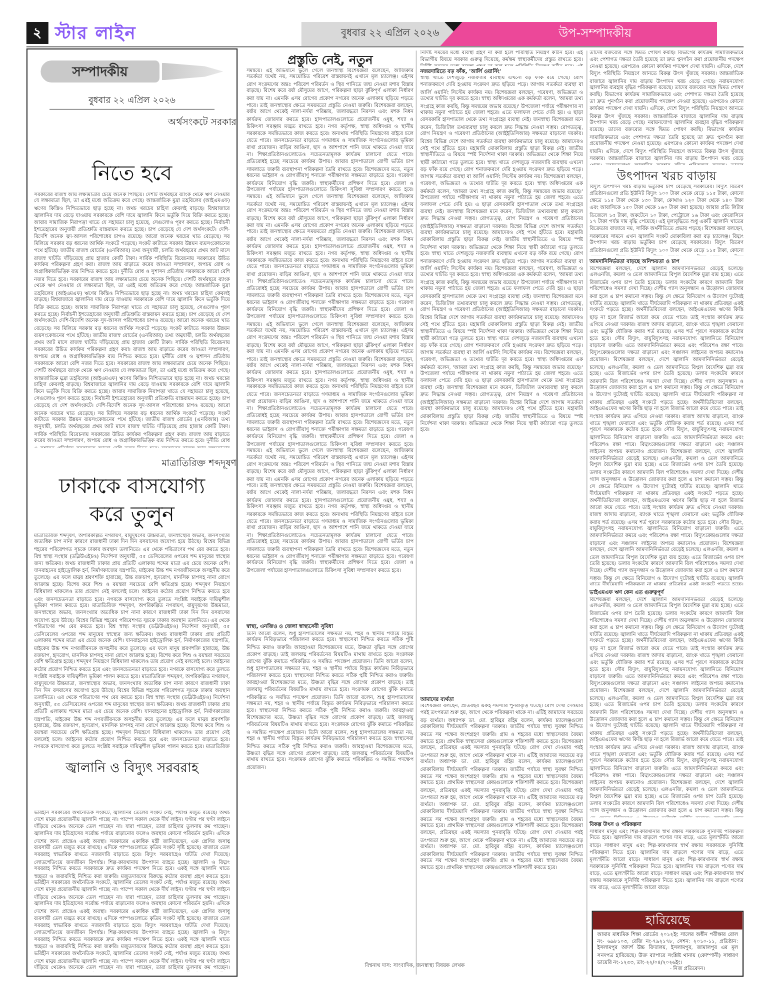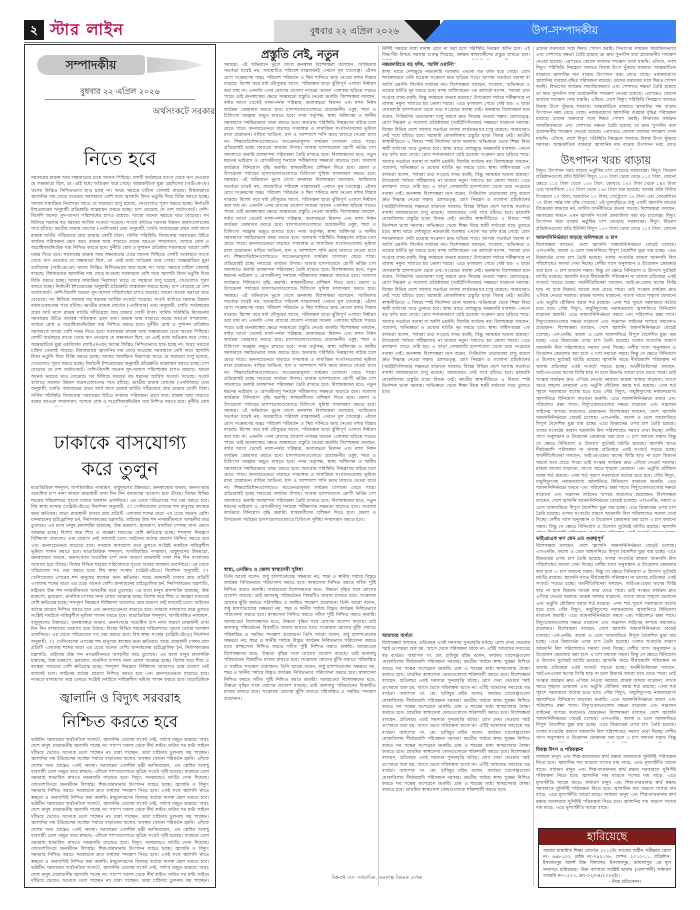--- a/index.html
+++ b/index.html
@@ -1,23 +1,23 @@
 <!DOCTYPE html>
 <html><head>
 <meta charset="utf-8">
 <style>
   * { box-sizing: border-box; margin: 0; padding: 0; }
   html, body { width: 700px; height: 910px; background: #ffffff; overflow: hidden; }
   body { font-family: "DejaVu Sans", sans-serif; color: #222; position: relative; }
 
   .masthead { position: absolute; left: 24px; top: 20px; width: 652px; height: 22px; }
   .page-no { position: absolute; left: 0; top: 0; width: 20px; height: 20px; background: #1a1a1a; color: #fff; font-size: 12px; font-weight: bold; text-align: center; line-height: 20px; }
-  .logo { position: absolute; left: 26px; top: 0; font-family: "DejaVu Serif", serif; font-size: 16px; font-weight: bold; color: #be185d; letter-spacing: 1px; line-height: 20px; }
+  .logo { position: absolute; left: 26px; top: 0; font-family: "DejaVu Serif", serif; font-size: 16px; font-weight: bold; color: #8b5cf6; letter-spacing: 1px; line-height: 20px; }
   .date-band { position: absolute; left: 250px; top: 0; width: 150px; height: 22px; background: #d9d9d9; font-size: 9px; color: #333; line-height: 22px; padding-left: 36px; }
-  .section-band { position: absolute; left: 400px; top: 0; width: 252px; height: 22px; background: #3b82f6; color: #fff; font-size: 11px; line-height: 22px; text-align: center; padding-left: 30px; clip-path: polygon(8% 0, 100% 0, 100% 100%, 0 100%); }
+  .section-band { position: absolute; left: 376px; top: 0; width: 252px; height: 22px; background: #ec4899; color: #fff; font-size: 11px; line-height: 22px; text-align: center; padding-left: 30px; clip-path: polygon(8% 0, 100% 0, 100% 100%, 0 100%); }
   .section-band-mid { position: absolute; left: 380px; top: 0; width: 36px; height: 22px; background: #1a1a1a; clip-path: polygon(0 0, 100% 0, 100% 100%, 60% 100%); }
   .top-rule { position: absolute; left: 24px; top: 42px; width: 652px; height: 1px; background: #777; }
 
   .editorial-box { position: absolute; left: 24px; top: 44px; width: 192px; height: 844px; border: 1.5px solid #333; }
   .banner { position: absolute; left: 12px; top: 8px; width: 166px; height: 24px; }
   .banner-pill { position: absolute; left: 0; top: 2px; width: 108px; height: 20px; background: #c9c9c9; border-radius: 10px 4px 4px 10px; font-family: "DejaVu Serif", serif; font-size: 12px; font-weight: bold; color: #333; text-align: center; line-height: 20px; }
   .banner-nib { position: absolute; left: 110px; top: 4px; width: 56px; height: 16px; background: linear-gradient(90deg, #c9c9c9 0%, #e8e8e8 100%); clip-path: polygon(0 0, 70% 20%, 100% 50%, 70% 80%, 0 100%); }
   .box-date { position: absolute; left: 0; top: 40px; width: 100%; text-align: center; font-size: 8px; color: #333; }
   .date-rule { position: absolute; left: 20px; top: 54px; width: 150px; height: 1px; background: #999; }
 
@@ -55,26 +55,26 @@
     <div class="banner-pill">সম্পাদকীয়</div>
     <div class="banner-nib"></div>
   </div>
   <div class="box-date">বুধবার ২২ এপ্রিল ২০২৬</div>
   <div class="date-rule"></div>
 
   <div class="kicker" style="top:60px;">অর্থসংকটে সরকার</div>
   <div class="headline" style="top:100px;">নিতে হবে</div>
   <div class="body-text" style="top:130px;height:232px;">সরকারের রাজস্ব আয় লক্ষ্যমাত্রার চেয়ে অনেক পিছিয়ে। দেশটি অর্থবছরে ব্যাংক থেকে ঋণ নেওয়ার যে লক্ষ্যমাত্রা ছিল, তা এরই মধ্যে অতিক্রম করে গেছে। আন্তর্জাতিক মুদ্রা তহবিলের (আইএমএফ) ঋণের কিস্তিও নিশ্চিতভাবে ছাড় হচ্ছে না। অথচ খরচের চাহিদা কেবলই বাড়ছে। বিশ্ববাজারে জ্বালানির দাম বেড়ে যাওয়ায় সরকারকে বেশি দামে জ্বালানি কিনে ভর্তুকি দিয়ে বিক্রি করতে হচ্ছে। আবার সামাজিক নিরাপত্তা খাতে যে সহায়তা চালু হয়েছে, সেগুলোও পূরণ করতে হচ্ছে। নির্বাচনী ইশতেহারের অনুযায়ী প্রতিশ্রুতি বাস্তবায়ন করতে হচ্ছে। চাপ বেড়েছে যে দেশ অর্থসংকটে। দেশি-বিদেশি অনেক সুদ-আসল পরিশোধের চাপও রয়েছে। আরো অনেক খরচের খাত বেড়েছে। সব মিলিয়ে সরকার বড় ধরনের আর্থিক সংকটে পড়েছে। সংকট কাটাতে সরকার উন্নয়ন ব্যয়সংকোচনের পথে হাঁটছে। জাতীয় রাজস্ব বোর্ডের (এনবিআর) তথ্য অনুযায়ী, চলতি অর্থবছরের প্রথম আট মাসে রাজস্ব ঘাটতি দাঁড়িয়েছে প্রায় হাজার কোটি টাকা। সার্বিক পরিস্থিতি বিবেচনায় সরকারের উচিত কার্যকর পরিকল্পনা গ্রহণ করা। রাজস্ব আয় বাড়াতে করের আওতা সম্প্রসারণ, অপচয় রোধ ও অগ্রাধিকারভিত্তিক ব্যয় নিশ্চিত করতে হবে। দুর্নীতি রোধ ও সুশাসন প্রতিষ্ঠায় সরকারকে আরো বেশি নজর দিতে হবে। সরকারের রাজস্ব আয় লক্ষ্যমাত্রার চেয়ে অনেক পিছিয়ে। দেশটি অর্থবছরে ব্যাংক থেকে ঋণ নেওয়ার যে লক্ষ্যমাত্রা ছিল, তা এরই মধ্যে অতিক্রম করে গেছে। আন্তর্জাতিক মুদ্রা তহবিলের (আইএমএফ) ঋণের কিস্তিও নিশ্চিতভাবে ছাড় হচ্ছে না। অথচ খরচের চাহিদা কেবলই বাড়ছে। বিশ্ববাজারে জ্বালানির দাম বেড়ে যাওয়ায় সরকারকে বেশি দামে জ্বালানি কিনে ভর্তুকি দিয়ে বিক্রি করতে হচ্ছে। আবার সামাজিক নিরাপত্তা খাতে যে সহায়তা চালু হয়েছে, সেগুলোও পূরণ করতে হচ্ছে। নির্বাচনী ইশতেহারের অনুযায়ী প্রতিশ্রুতি বাস্তবায়ন করতে হচ্ছে। চাপ বেড়েছে যে দেশ অর্থসংকটে। দেশি-বিদেশি অনেক সুদ-আসল পরিশোধের চাপও রয়েছে। আরো অনেক খরচের খাত বেড়েছে। সব মিলিয়ে সরকার বড় ধরনের আর্থিক সংকটে পড়েছে। সংকট কাটাতে সরকার উন্নয়ন ব্যয়সংকোচনের পথে হাঁটছে। জাতীয় রাজস্ব বোর্ডের (এনবিআর) তথ্য অনুযায়ী, চলতি অর্থবছরের প্রথম আট মাসে রাজস্ব ঘাটতি দাঁড়িয়েছে প্রায় হাজার কোটি টাকা। সার্বিক পরিস্থিতি বিবেচনায় সরকারের উচিত কার্যকর পরিকল্পনা গ্রহণ করা। রাজস্ব আয় বাড়াতে করের আওতা সম্প্রসারণ, অপচয় রোধ ও অগ্রাধিকারভিত্তিক ব্যয় নিশ্চিত করতে হবে। দুর্নীতি রোধ ও সুশাসন প্রতিষ্ঠায় সরকারকে আরো বেশি নজর দিতে হবে। সরকারের রাজস্ব আয় লক্ষ্যমাত্রার চেয়ে অনেক পিছিয়ে। দেশটি অর্থবছরে ব্যাংক থেকে ঋণ নেওয়ার যে লক্ষ্যমাত্রা ছিল, তা এরই মধ্যে অতিক্রম করে গেছে। আন্তর্জাতিক মুদ্রা তহবিলের (আইএমএফ) ঋণের কিস্তিও নিশ্চিতভাবে ছাড় হচ্ছে না। অথচ খরচের চাহিদা কেবলই বাড়ছে। বিশ্ববাজারে জ্বালানির দাম বেড়ে যাওয়ায় সরকারকে বেশি দামে জ্বালানি কিনে ভর্তুকি দিয়ে বিক্রি করতে হচ্ছে। আবার সামাজিক নিরাপত্তা খাতে যে সহায়তা চালু হয়েছে, সেগুলোও পূরণ করতে হচ্ছে। নির্বাচনী ইশতেহারের অনুযায়ী প্রতিশ্রুতি বাস্তবায়ন করতে হচ্ছে। চাপ বেড়েছে যে দেশ অর্থসংকটে। দেশি-বিদেশি অনেক সুদ-আসল পরিশোধের চাপও রয়েছে। আরো অনেক খরচের খাত বেড়েছে। সব মিলিয়ে সরকার বড় ধরনের আর্থিক সংকটে পড়েছে। সংকট কাটাতে সরকার উন্নয়ন ব্যয়সংকোচনের পথে হাঁটছে। জাতীয় রাজস্ব বোর্ডের (এনবিআর) তথ্য অনুযায়ী, চলতি অর্থবছরের প্রথম আট মাসে রাজস্ব ঘাটতি দাঁড়িয়েছে প্রায় হাজার কোটি টাকা। সার্বিক পরিস্থিতি বিবেচনায় সরকারের উচিত কার্যকর পরিকল্পনা গ্রহণ করা। রাজস্ব আয় বাড়াতে করের আওতা সম্প্রসারণ, অপচয় রোধ ও অগ্রাধিকারভিত্তিক ব্যয় নিশ্চিত করতে হবে। দুর্নীতি রোধ ও সুশাসন প্রতিষ্ঠায় সরকারকে আরো বেশি নজর দিতে হবে। সরকারের রাজস্ব আয় লক্ষ্যমাত্রার চেয়ে অনেক পিছিয়ে। দেশটি অর্থবছরে ব্যাংক থেকে ঋণ নেওয়ার যে লক্ষ্যমাত্রা ছিল, তা এরই মধ্যে অতিক্রম করে গেছে। আন্তর্জাতিক মুদ্রা তহবিলের (আইএমএফ) ঋণের কিস্তিও নিশ্চিতভাবে ছাড় হচ্ছে না। অথচ খরচের চাহিদা কেবলই বাড়ছে। বিশ্ববাজারে জ্বালানির দাম বেড়ে যাওয়ায় সরকারকে বেশি দামে জ্বালানি কিনে ভর্তুকি দিয়ে বিক্রি করতে হচ্ছে। আবার সামাজিক নিরাপত্তা খাতে যে সহায়তা চালু হয়েছে, সেগুলোও পূরণ করতে হচ্ছে। নির্বাচনী ইশতেহারের অনুযায়ী প্রতিশ্রুতি বাস্তবায়ন করতে হচ্ছে। চাপ বেড়েছে যে দেশ অর্থসংকটে। দেশি-বিদেশি অনেক সুদ-আসল পরিশোধের চাপও রয়েছে। আরো অনেক খরচের খাত বেড়েছে। সব মিলিয়ে সরকার বড় ধরনের আর্থিক সংকটে পড়েছে। সংকট কাটাতে সরকার উন্নয়ন ব্যয়সংকোচনের পথে হাঁটছে। জাতীয় রাজস্ব বোর্ডের (এনবিআর) তথ্য অনুযায়ী, চলতি অর্থবছরের প্রথম আট মাসে রাজস্ব ঘাটতি দাঁড়িয়েছে প্রায় হাজার কোটি টাকা। সার্বিক পরিস্থিতি বিবেচনায় সরকারের উচিত কার্যকর পরিকল্পনা গ্রহণ করা। রাজস্ব আয় বাড়াতে করের আওতা সম্প্রসারণ, অপচয় রোধ ও অগ্রাধিকারভিত্তিক ব্যয় নিশ্চিত করতে হবে। দুর্নীতি রোধ ও সুশাসন প্রতিষ্ঠায় সরকারকে আরো বেশি নজর দিতে হবে। </div>
 
+  <div class="kicker" style="top:370px;">মাত্রাতিরিক্ত শব্দদূষণ</div>
   <div class="headline" style="top:384px;">ঢাকাকে বাসযোগ্য</div>
   <div class="headline" style="top:410px;">করে তুলুন</div>
   <div class="body-text" style="top:440px;height:196px;">মাত্রাতিরিক্ত শব্দদূষণ, অপরিকল্পিত নগরায়ণ, বায়ুদূষণের উচ্চমাত্রা, জনস্বাস্থ্যের অভাব, জনসংখ্যার অত্যধিক চাপ নানা কারণে রাজধানী ঢাকা দিন দিন বসবাসের অযোগ্য হয়ে উঠছে। বিশ্বের বিভিন্ন শহরের পরিবেশগত সূচকে ঢাকার অবস্থান তলানিতে। এর থেকে পরিত্রাণের পথ বের করতে হবে। বিশ্ব স্বাস্থ্য সংস্থার (ডব্লিউএইচও) নির্দেশনা অনুযায়ী, ৫৫ ডেসিবেলের ওপরের শব্দ মানুষের স্বাস্থ্যের জন্য ক্ষতিকর। অথচ রাজধানী ঢাকার প্রায় প্রতিটি এলাকায় শব্দের মাত্রা এর চেয়ে অনেক বেশি। যানবাহনের হাইড্রোলিক হর্ন, নির্মাণকাজের যন্ত্রপাতি, মাইকের উচ্চ শব্দ নগরজীবনকে অসহনীয় করে তুলেছে। এর ফলে মানুষ শ্রবণশক্তি হারাচ্ছে, উচ্চ রক্তচাপ, হৃদরোগ, মানসিক চাপসহ নানা রোগে আক্রান্ত হচ্ছে। বিশেষ করে শিশু ও বয়স্করা সবচেয়ে বেশি ক্ষতিগ্রস্ত হচ্ছে। শব্দদূষণ নিয়ন্ত্রণে বিধিমালা থাকলেও তার প্রয়োগ নেই বললেই চলে। আইনের কঠোর প্রয়োগ নিশ্চিত করতে হবে এবং জনসচেতনতা বাড়াতে হবে। নগরকে বাসযোগ্য করে তুলতে সংশ্লিষ্ট সবাইকে দায়িত্বশীল ভূমিকা পালন করতে হবে। মাত্রাতিরিক্ত শব্দদূষণ, অপরিকল্পিত নগরায়ণ, বায়ুদূষণের উচ্চমাত্রা, জনস্বাস্থ্যের অভাব, জনসংখ্যার অত্যধিক চাপ নানা কারণে রাজধানী ঢাকা দিন দিন বসবাসের অযোগ্য হয়ে উঠছে। বিশ্বের বিভিন্ন শহরের পরিবেশগত সূচকে ঢাকার অবস্থান তলানিতে। এর থেকে পরিত্রাণের পথ বের করতে হবে। বিশ্ব স্বাস্থ্য সংস্থার (ডব্লিউএইচও) নির্দেশনা অনুযায়ী, ৫৫ ডেসিবেলের ওপরের শব্দ মানুষের স্বাস্থ্যের জন্য ক্ষতিকর। অথচ রাজধানী ঢাকার প্রায় প্রতিটি এলাকায় শব্দের মাত্রা এর চেয়ে অনেক বেশি। যানবাহনের হাইড্রোলিক হর্ন, নির্মাণকাজের যন্ত্রপাতি, মাইকের উচ্চ শব্দ নগরজীবনকে অসহনীয় করে তুলেছে। এর ফলে মানুষ শ্রবণশক্তি হারাচ্ছে, উচ্চ রক্তচাপ, হৃদরোগ, মানসিক চাপসহ নানা রোগে আক্রান্ত হচ্ছে। বিশেষ করে শিশু ও বয়স্করা সবচেয়ে বেশি ক্ষতিগ্রস্ত হচ্ছে। শব্দদূষণ নিয়ন্ত্রণে বিধিমালা থাকলেও তার প্রয়োগ নেই বললেই চলে। আইনের কঠোর প্রয়োগ নিশ্চিত করতে হবে এবং জনসচেতনতা বাড়াতে হবে। নগরকে বাসযোগ্য করে তুলতে সংশ্লিষ্ট সবাইকে দায়িত্বশীল ভূমিকা পালন করতে হবে। মাত্রাতিরিক্ত শব্দদূষণ, অপরিকল্পিত নগরায়ণ, বায়ুদূষণের উচ্চমাত্রা, জনস্বাস্থ্যের অভাব, জনসংখ্যার অত্যধিক চাপ নানা কারণে রাজধানী ঢাকা দিন দিন বসবাসের অযোগ্য হয়ে উঠছে। বিশ্বের বিভিন্ন শহরের পরিবেশগত সূচকে ঢাকার অবস্থান তলানিতে। এর থেকে পরিত্রাণের পথ বের করতে হবে। বিশ্ব স্বাস্থ্য সংস্থার (ডব্লিউএইচও) নির্দেশনা অনুযায়ী, ৫৫ ডেসিবেলের ওপরের শব্দ মানুষের স্বাস্থ্যের জন্য ক্ষতিকর। অথচ রাজধানী ঢাকার প্রায় প্রতিটি এলাকায় শব্দের মাত্রা এর চেয়ে অনেক বেশি। যানবাহনের হাইড্রোলিক হর্ন, নির্মাণকাজের যন্ত্রপাতি, মাইকের উচ্চ শব্দ নগরজীবনকে অসহনীয় করে তুলেছে। এর ফলে মানুষ শ্রবণশক্তি হারাচ্ছে, উচ্চ রক্তচাপ, হৃদরোগ, মানসিক চাপসহ নানা রোগে আক্রান্ত হচ্ছে। বিশেষ করে শিশু ও বয়স্করা সবচেয়ে বেশি ক্ষতিগ্রস্ত হচ্ছে। শব্দদূষণ নিয়ন্ত্রণে বিধিমালা থাকলেও তার প্রয়োগ নেই বললেই চলে। আইনের কঠোর প্রয়োগ নিশ্চিত করতে হবে এবং জনসচেতনতা বাড়াতে হবে। নগরকে বাসযোগ্য করে তুলতে সংশ্লিষ্ট সবাইকে দায়িত্বশীল ভূমিকা পালন করতে হবে। মাত্রাতিরিক্ত শব্দদূষণ, অপরিকল্পিত নগরায়ণ, বায়ুদূষণের উচ্চমাত্রা, জনস্বাস্থ্যের অভাব, জনসংখ্যার অত্যধিক চাপ নানা কারণে রাজধানী ঢাকা দিন দিন বসবাসের অযোগ্য হয়ে উঠছে। বিশ্বের বিভিন্ন শহরের পরিবেশগত সূচকে ঢাকার অবস্থান তলানিতে। এর থেকে পরিত্রাণের পথ বের করতে হবে। বিশ্ব স্বাস্থ্য সংস্থার (ডব্লিউএইচও) নির্দেশনা অনুযায়ী, ৫৫ ডেসিবেলের ওপরের শব্দ মানুষের স্বাস্থ্যের জন্য ক্ষতিকর। অথচ রাজধানী ঢাকার প্রায় প্রতিটি এলাকায় শব্দের মাত্রা এর চেয়ে অনেক বেশি। যানবাহনের হাইড্রোলিক হর্ন, নির্মাণকাজের যন্ত্রপাতি, মাইকের উচ্চ শব্দ নগরজীবনকে অসহনীয় করে তুলেছে। এর ফলে মানুষ শ্রবণশক্তি হারাচ্ছে, উচ্চ রক্তচাপ, হৃদরোগ, মানসিক চাপসহ নানা রোগে আক্রান্ত হচ্ছে। বিশেষ করে শিশু ও বয়স্করা সবচেয়ে বেশি ক্ষতিগ্রস্ত হচ্ছে। শব্দদূষণ নিয়ন্ত্রণে বিধিমালা থাকলেও তার প্রয়োগ নেই বললেই চলে। আইনের কঠোর প্রয়োগ নিশ্চিত করতে হবে এবং জনসচেতনতা বাড়াতে হবে। নগরকে বাসযোগ্য করে তুলতে সংশ্লিষ্ট সবাইকে দায়িত্বশীল ভূমিকা পালন করতে হবে। </div>
 
   <div class="headline" style="top:640px;font-size:12px;">জ্বালানি ও বিদ্যুৎ সরবরাহ</div>
-  <div class="headline" style="top:664px;font-size:16px;">নিশ্চিত করতে হবে</div>
   <div class="body-text" style="top:692px;height:146px;">ভরিহীন সরকারের অর্থনৈতিক সংকটে, জ্বালানির তেলের সংকট নেই, পর্যাপ্ত মজুত রয়েছে। অথচ দেশে মানুষ প্রয়োজনীয় জ্বালানি পাচ্ছে না। পাম্পে সকাল থেকে দীর্ঘ লাইন। ঘণ্টার পর ঘণ্টা লাইনে দাঁড়িয়ে থেকেও অনেকে তেল পাচ্ছেন না। যারা পাচ্ছেন, তারা চাহিদার তুলনায় কম পাচ্ছেন। জ্বালানির দাম ইতিহাসের সর্বোচ্চ পর্যায়ে বাড়ানোর ফলেও অবস্থার কোনো পরিবর্তন হয়নি। এদিকে দেশের অন্য প্রান্তেও একই অবস্থা। সরকারের একাধিক মন্ত্রী জানিয়েছেন, এক শ্রেণির অসাধু ব্যবসায়ী তেল মজুত করে রাখছে। এদিকে পাম্পগুলোতে কৃত্রিম সংকট সৃষ্টি হয়েছে। বাজারে তেল সরবরাহ স্বাভাবিক রাখতে নজরদারি বাড়াতে হবে। বিদ্যুৎ সরবরাহেও ঘাটতি দেখা দিয়েছে। লোডশেডিংয়ে জনজীবন বিপর্যস্ত। শিল্প-কারখানায় উৎপাদন ব্যাহত হচ্ছে। জ্বালানি ও বিদ্যুৎ সরবরাহ নিশ্চিত করতে সরকারকে দ্রুত কার্যকর পদক্ষেপ নিতে হবে। একই সঙ্গে জ্বালানি খাতে স্বচ্ছতা ও জবাবদিহি নিশ্চিত করা জরুরি। মজুতদারদের বিরুদ্ধে কঠোর ব্যবস্থা গ্রহণ করতে হবে। ভরিহীন সরকারের অর্থনৈতিক সংকটে, জ্বালানির তেলের সংকট নেই, পর্যাপ্ত মজুত রয়েছে। অথচ দেশে মানুষ প্রয়োজনীয় জ্বালানি পাচ্ছে না। পাম্পে সকাল থেকে দীর্ঘ লাইন। ঘণ্টার পর ঘণ্টা লাইনে দাঁড়িয়ে থেকেও অনেকে তেল পাচ্ছেন না। যারা পাচ্ছেন, তারা চাহিদার তুলনায় কম পাচ্ছেন। জ্বালানির দাম ইতিহাসের সর্বোচ্চ পর্যায়ে বাড়ানোর ফলেও অবস্থার কোনো পরিবর্তন হয়নি। এদিকে দেশের অন্য প্রান্তেও একই অবস্থা। সরকারের একাধিক মন্ত্রী জানিয়েছেন, এক শ্রেণির অসাধু ব্যবসায়ী তেল মজুত করে রাখছে। এদিকে পাম্পগুলোতে কৃত্রিম সংকট সৃষ্টি হয়েছে। বাজারে তেল সরবরাহ স্বাভাবিক রাখতে নজরদারি বাড়াতে হবে। বিদ্যুৎ সরবরাহেও ঘাটতি দেখা দিয়েছে। লোডশেডিংয়ে জনজীবন বিপর্যস্ত। শিল্প-কারখানায় উৎপাদন ব্যাহত হচ্ছে। জ্বালানি ও বিদ্যুৎ সরবরাহ নিশ্চিত করতে সরকারকে দ্রুত কার্যকর পদক্ষেপ নিতে হবে। একই সঙ্গে জ্বালানি খাতে স্বচ্ছতা ও জবাবদিহি নিশ্চিত করা জরুরি। মজুতদারদের বিরুদ্ধে কঠোর ব্যবস্থা গ্রহণ করতে হবে। ভরিহীন সরকারের অর্থনৈতিক সংকটে, জ্বালানির তেলের সংকট নেই, পর্যাপ্ত মজুত রয়েছে। অথচ দেশে মানুষ প্রয়োজনীয় জ্বালানি পাচ্ছে না। পাম্পে সকাল থেকে দীর্ঘ লাইন। ঘণ্টার পর ঘণ্টা লাইনে দাঁড়িয়ে থেকেও অনেকে তেল পাচ্ছেন না। যারা পাচ্ছেন, তারা চাহিদার তুলনায় কম পাচ্ছেন। জ্বালানির দাম ইতিহাসের সর্বোচ্চ পর্যায়ে বাড়ানোর ফলেও অবস্থার কোনো পরিবর্তন হয়নি। এদিকে দেশের অন্য প্রান্তেও একই অবস্থা। সরকারের একাধিক মন্ত্রী জানিয়েছেন, এক শ্রেণির অসাধু ব্যবসায়ী তেল মজুত করে রাখছে। এদিকে পাম্পগুলোতে কৃত্রিম সংকট সৃষ্টি হয়েছে। বাজারে তেল সরবরাহ স্বাভাবিক রাখতে নজরদারি বাড়াতে হবে। বিদ্যুৎ সরবরাহেও ঘাটতি দেখা দিয়েছে। লোডশেডিংয়ে জনজীবন বিপর্যস্ত। শিল্প-কারখানায় উৎপাদন ব্যাহত হচ্ছে। জ্বালানি ও বিদ্যুৎ সরবরাহ নিশ্চিত করতে সরকারকে দ্রুত কার্যকর পদক্ষেপ নিতে হবে। একই সঙ্গে জ্বালানি খাতে স্বচ্ছতা ও জবাবদিহি নিশ্চিত করা জরুরি। মজুতদারদের বিরুদ্ধে কঠোর ব্যবস্থা গ্রহণ করতে হবে। ভরিহীন সরকারের অর্থনৈতিক সংকটে, জ্বালানির তেলের সংকট নেই, পর্যাপ্ত মজুত রয়েছে। অথচ দেশে মানুষ প্রয়োজনীয় জ্বালানি পাচ্ছে না। পাম্পে সকাল থেকে দীর্ঘ লাইন। ঘণ্টার পর ঘণ্টা লাইনে দাঁড়িয়ে থেকেও অনেকে তেল পাচ্ছেন না। যারা পাচ্ছেন, তারা চাহিদার তুলনায় কম পাচ্ছেন। জ্বালানির দাম ইতিহাসের সর্বোচ্চ পর্যায়ে বাড়ানোর ফলেও অবস্থার কোনো পরিবর্তন হয়নি। এদিকে দেশের অন্য প্রান্তেও একই অবস্থা। সরকারের একাধিক মন্ত্রী জানিয়েছেন, এক শ্রেণির অসাধু ব্যবসায়ী তেল মজুত করে রাখছে। এদিকে পাম্পগুলোতে কৃত্রিম সংকট সৃষ্টি হয়েছে। বাজারে তেল সরবরাহ স্বাভাবিক রাখতে নজরদারি বাড়াতে হবে। বিদ্যুৎ সরবরাহেও ঘাটতি দেখা দিয়েছে। লোডশেডিংয়ে জনজীবন বিপর্যস্ত। শিল্প-কারখানায় উৎপাদন ব্যাহত হচ্ছে। জ্বালানি ও বিদ্যুৎ সরবরাহ নিশ্চিত করতে সরকারকে দ্রুত কার্যকর পদক্ষেপ নিতে হবে। একই সঙ্গে জ্বালানি খাতে স্বচ্ছতা ও জবাবদিহি নিশ্চিত করা জরুরি। মজুতদারদের বিরুদ্ধে কঠোর ব্যবস্থা গ্রহণ করতে হবে। </div>
 </div>
 
 <div class="col-divider" style="left:378px;"></div>
 <div class="col-divider" style="left:533px;"></div>
 
 <div class="col-title" style="left:224px;top:46px;width:152px;">প্রস্তুতি নেই, নতুন</div>
 <div class="body-text" style="left:224px;top:62px;width:152px;height:500px;">সমন্বয়ে। এই অভিযানে ভুলে গেলে জনস্বাস্থ্য বিশেষজ্ঞরা বলেছেন, আজিকার সতর্কতা যথেষ্ট নয়, সময়োচিত পরিবেশ বাস্তবায়নই এখানে মূল চ্যালেঞ্জ। এইসব রোগ সংক্রমণের অন্তঃ পরিবেশ পরিবর্তন ও স্থির পানিতে জন্ম নেওয়া মশার বিস্তার বাড়ছে। বিশেষ করে বর্ষা মৌসুমের আগে, পরিকল্পনা ছাড়া ঝুঁকিপূর্ণ এলাকা নির্ধারণ করা যায় না। এমনকি এসব রোগের প্রকোপ নগরের অনেক এলাকায় ছড়িয়ে পড়তে পারে। তাই জনস্বাস্থ্যের ক্ষেত্রে সময়মতো প্রস্তুতি নেওয়া জরুরি। বিশেষজ্ঞরা বলছেন, বর্ষার আগে থেকেই নালা-নর্দমা পরিষ্কার, জলাবদ্ধতা নিরসন এবং মশক নিধন কার্যক্রম জোরদার করতে হবে। হাসপাতালগুলোতে প্রয়োজনীয় ওষুধ, শয্যা ও চিকিৎসা সরঞ্জাম মজুত রাখতে হবে। নগর কর্তৃপক্ষ, স্বাস্থ্য অধিদপ্তর ও স্থানীয় সরকারকে সমন্বিতভাবে কাজ করতে হবে। অন্যথায় পরিস্থিতি নিয়ন্ত্রণের বাইরে চলে যেতে পারে। জনসচেতনতা বাড়াতে গণমাধ্যম ও সামাজিক সংগঠনগুলোর ভূমিকা রাখা প্রয়োজন। বাড়ির আঙিনা, ছাদ ও আশপাশে পানি জমে থাকতে দেওয়া যাবে না। শিক্ষাপ্রতিষ্ঠানগুলোতেও সচেতনতামূলক কার্যক্রম চালানো যেতে পারে। প্রতিরোধই হচ্ছে সবচেয়ে কার্যকর উপায়। আবার হাসপাতালে রোগী ভর্তির চাপ সামলাতে জরুরি ব্যবস্থাপনা পরিকল্পনা তৈরি রাখতে হবে। বিশেষজ্ঞদের মতে, নতুন ধরনের ভাইরাস ও রোগজীবাণু শনাক্তে পরীক্ষাগার সক্ষমতা বাড়াতে হবে। গবেষণা কার্যক্রমে বিনিয়োগ বৃদ্ধি জরুরি। স্বাস্থ্যকর্মীদের প্রশিক্ষণ দিতে হবে। জেলা ও উপজেলা পর্যায়ের হাসপাতালগুলোতে চিকিৎসা সুবিধা সম্প্রসারণ করতে হবে। সমন্বয়ে। এই অভিযানে ভুলে গেলে জনস্বাস্থ্য বিশেষজ্ঞরা বলেছেন, আজিকার সতর্কতা যথেষ্ট নয়, সময়োচিত পরিবেশ বাস্তবায়নই এখানে মূল চ্যালেঞ্জ। এইসব রোগ সংক্রমণের অন্তঃ পরিবেশ পরিবর্তন ও স্থির পানিতে জন্ম নেওয়া মশার বিস্তার বাড়ছে। বিশেষ করে বর্ষা মৌসুমের আগে, পরিকল্পনা ছাড়া ঝুঁকিপূর্ণ এলাকা নির্ধারণ করা যায় না। এমনকি এসব রোগের প্রকোপ নগরের অনেক এলাকায় ছড়িয়ে পড়তে পারে। তাই জনস্বাস্থ্যের ক্ষেত্রে সময়মতো প্রস্তুতি নেওয়া জরুরি। বিশেষজ্ঞরা বলছেন, বর্ষার আগে থেকেই নালা-নর্দমা পরিষ্কার, জলাবদ্ধতা নিরসন এবং মশক নিধন কার্যক্রম জোরদার করতে হবে। হাসপাতালগুলোতে প্রয়োজনীয় ওষুধ, শয্যা ও চিকিৎসা সরঞ্জাম মজুত রাখতে হবে। নগর কর্তৃপক্ষ, স্বাস্থ্য অধিদপ্তর ও স্থানীয় সরকারকে সমন্বিতভাবে কাজ করতে হবে। অন্যথায় পরিস্থিতি নিয়ন্ত্রণের বাইরে চলে যেতে পারে। জনসচেতনতা বাড়াতে গণমাধ্যম ও সামাজিক সংগঠনগুলোর ভূমিকা রাখা প্রয়োজন। বাড়ির আঙিনা, ছাদ ও আশপাশে পানি জমে থাকতে দেওয়া যাবে না। শিক্ষাপ্রতিষ্ঠানগুলোতেও সচেতনতামূলক কার্যক্রম চালানো যেতে পারে। প্রতিরোধই হচ্ছে সবচেয়ে কার্যকর উপায়। আবার হাসপাতালে রোগী ভর্তির চাপ সামলাতে জরুরি ব্যবস্থাপনা পরিকল্পনা তৈরি রাখতে হবে। বিশেষজ্ঞদের মতে, নতুন ধরনের ভাইরাস ও রোগজীবাণু শনাক্তে পরীক্ষাগার সক্ষমতা বাড়াতে হবে। গবেষণা কার্যক্রমে বিনিয়োগ বৃদ্ধি জরুরি। স্বাস্থ্যকর্মীদের প্রশিক্ষণ দিতে হবে। জেলা ও উপজেলা পর্যায়ের হাসপাতালগুলোতে চিকিৎসা সুবিধা সম্প্রসারণ করতে হবে। সমন্বয়ে। এই অভিযানে ভুলে গেলে জনস্বাস্থ্য বিশেষজ্ঞরা বলেছেন, আজিকার সতর্কতা যথেষ্ট নয়, সময়োচিত পরিবেশ বাস্তবায়নই এখানে মূল চ্যালেঞ্জ। এইসব রোগ সংক্রমণের অন্তঃ পরিবেশ পরিবর্তন ও স্থির পানিতে জন্ম নেওয়া মশার বিস্তার বাড়ছে। বিশেষ করে বর্ষা মৌসুমের আগে, পরিকল্পনা ছাড়া ঝুঁকিপূর্ণ এলাকা নির্ধারণ করা যায় না। এমনকি এসব রোগের প্রকোপ নগরের অনেক এলাকায় ছড়িয়ে পড়তে পারে। তাই জনস্বাস্থ্যের ক্ষেত্রে সময়মতো প্রস্তুতি নেওয়া জরুরি। বিশেষজ্ঞরা বলছেন, বর্ষার আগে থেকেই নালা-নর্দমা পরিষ্কার, জলাবদ্ধতা নিরসন এবং মশক নিধন কার্যক্রম জোরদার করতে হবে। হাসপাতালগুলোতে প্রয়োজনীয় ওষুধ, শয্যা ও চিকিৎসা সরঞ্জাম মজুত রাখতে হবে। নগর কর্তৃপক্ষ, স্বাস্থ্য অধিদপ্তর ও স্থানীয় সরকারকে সমন্বিতভাবে কাজ করতে হবে। অন্যথায় পরিস্থিতি নিয়ন্ত্রণের বাইরে চলে যেতে পারে। জনসচেতনতা বাড়াতে গণমাধ্যম ও সামাজিক সংগঠনগুলোর ভূমিকা রাখা প্রয়োজন। বাড়ির আঙিনা, ছাদ ও আশপাশে পানি জমে থাকতে দেওয়া যাবে না। শিক্ষাপ্রতিষ্ঠানগুলোতেও সচেতনতামূলক কার্যক্রম চালানো যেতে পারে। প্রতিরোধই হচ্ছে সবচেয়ে কার্যকর উপায়। আবার হাসপাতালে রোগী ভর্তির চাপ সামলাতে জরুরি ব্যবস্থাপনা পরিকল্পনা তৈরি রাখতে হবে। বিশেষজ্ঞদের মতে, নতুন ধরনের ভাইরাস ও রোগজীবাণু শনাক্তে পরীক্ষাগার সক্ষমতা বাড়াতে হবে। গবেষণা কার্যক্রমে বিনিয়োগ বৃদ্ধি জরুরি। স্বাস্থ্যকর্মীদের প্রশিক্ষণ দিতে হবে। জেলা ও উপজেলা পর্যায়ের হাসপাতালগুলোতে চিকিৎসা সুবিধা সম্প্রসারণ করতে হবে। সমন্বয়ে। এই অভিযানে ভুলে গেলে জনস্বাস্থ্য বিশেষজ্ঞরা বলেছেন, আজিকার সতর্কতা যথেষ্ট নয়, সময়োচিত পরিবেশ বাস্তবায়নই এখানে মূল চ্যালেঞ্জ। এইসব রোগ সংক্রমণের অন্তঃ পরিবেশ পরিবর্তন ও স্থির পানিতে জন্ম নেওয়া মশার বিস্তার বাড়ছে। বিশেষ করে বর্ষা মৌসুমের আগে, পরিকল্পনা ছাড়া ঝুঁকিপূর্ণ এলাকা নির্ধারণ করা যায় না। এমনকি এসব রোগের প্রকোপ নগরের অনেক এলাকায় ছড়িয়ে পড়তে পারে। তাই জনস্বাস্থ্যের ক্ষেত্রে সময়মতো প্রস্তুতি নেওয়া জরুরি। বিশেষজ্ঞরা বলছেন, বর্ষার আগে থেকেই নালা-নর্দমা পরিষ্কার, জলাবদ্ধতা নিরসন এবং মশক নিধন কার্যক্রম জোরদার করতে হবে। হাসপাতালগুলোতে প্রয়োজনীয় ওষুধ, শয্যা ও চিকিৎসা সরঞ্জাম মজুত রাখতে হবে। নগর কর্তৃপক্ষ, স্বাস্থ্য অধিদপ্তর ও স্থানীয় সরকারকে সমন্বিতভাবে কাজ করতে হবে। অন্যথায় পরিস্থিতি নিয়ন্ত্রণের বাইরে চলে যেতে পারে। জনসচেতনতা বাড়াতে গণমাধ্যম ও সামাজিক সংগঠনগুলোর ভূমিকা রাখা প্রয়োজন। বাড়ির আঙিনা, ছাদ ও আশপাশে পানি জমে থাকতে দেওয়া যাবে না। শিক্ষাপ্রতিষ্ঠানগুলোতেও সচেতনতামূলক কার্যক্রম চালানো যেতে পারে। প্রতিরোধই হচ্ছে সবচেয়ে কার্যকর উপায়। আবার হাসপাতালে রোগী ভর্তির চাপ সামলাতে জরুরি ব্যবস্থাপনা পরিকল্পনা তৈরি রাখতে হবে। বিশেষজ্ঞদের মতে, নতুন ধরনের ভাইরাস ও রোগজীবাণু শনাক্তে পরীক্ষাগার সক্ষমতা বাড়াতে হবে। গবেষণা কার্যক্রমে বিনিয়োগ বৃদ্ধি জরুরি। স্বাস্থ্যকর্মীদের প্রশিক্ষণ দিতে হবে। জেলা ও উপজেলা পর্যায়ের হাসপাতালগুলোতে চিকিৎসা সুবিধা সম্প্রসারণ করতে হবে। </div>
 <div class="col-sub" style="left:224px;top:566px;width:152px;">স্বাস্থ্য, এনজিও ও জেলা স্বাস্থ্যসেবী সুবিধা</div>
 <div class="body-text" style="left:224px;top:574px;width:152px;height:296px;">তিনি আরো বলেন, শুধু হাসপাতালের সক্ষমতা নয়, শহর ও স্থানীয় পর্যায়ে বিস্তৃত কার্যক্রম নিবিড়ভাবে পরিচালনা করতে হবে। স্বাস্থ্যসেবা নিশ্চিত করতে সঠিক পুষ্টি নিশ্চিত করাও জরুরি। আবহাওয়া বিশেষজ্ঞদের মতে, উষ্ণতা বৃদ্ধির সঙ্গে রোগের প্রকোপ বাড়ছে। তাই জলবায়ু পরিবর্তনের বিষয়টিও মাথায় রাখতে হবে। সংক্রামক রোগের ঝুঁকি কমাতে পরিকল্পিত ও সমন্বিত পদক্ষেপ প্রয়োজন। তিনি আরো বলেন, শুধু হাসপাতালের সক্ষমতা নয়, শহর ও স্থানীয় পর্যায়ে বিস্তৃত কার্যক্রম নিবিড়ভাবে পরিচালনা করতে হবে। স্বাস্থ্যসেবা নিশ্চিত করতে সঠিক পুষ্টি নিশ্চিত করাও জরুরি। আবহাওয়া বিশেষজ্ঞদের মতে, উষ্ণতা বৃদ্ধির সঙ্গে রোগের প্রকোপ বাড়ছে। তাই জলবায়ু পরিবর্তনের বিষয়টিও মাথায় রাখতে হবে। সংক্রামক রোগের ঝুঁকি কমাতে পরিকল্পিত ও সমন্বিত পদক্ষেপ প্রয়োজন। তিনি আরো বলেন, শুধু হাসপাতালের সক্ষমতা নয়, শহর ও স্থানীয় পর্যায়ে বিস্তৃত কার্যক্রম নিবিড়ভাবে পরিচালনা করতে হবে। স্বাস্থ্যসেবা নিশ্চিত করতে সঠিক পুষ্টি নিশ্চিত করাও জরুরি। আবহাওয়া বিশেষজ্ঞদের মতে, উষ্ণতা বৃদ্ধির সঙ্গে রোগের প্রকোপ বাড়ছে। তাই জলবায়ু পরিবর্তনের বিষয়টিও মাথায় রাখতে হবে। সংক্রামক রোগের ঝুঁকি কমাতে পরিকল্পিত ও সমন্বিত পদক্ষেপ প্রয়োজন। তিনি আরো বলেন, শুধু হাসপাতালের সক্ষমতা নয়, শহর ও স্থানীয় পর্যায়ে বিস্তৃত কার্যক্রম নিবিড়ভাবে পরিচালনা করতে হবে। স্বাস্থ্যসেবা নিশ্চিত করতে সঠিক পুষ্টি নিশ্চিত করাও জরুরি। আবহাওয়া বিশেষজ্ঞদের মতে, উষ্ণতা বৃদ্ধির সঙ্গে রোগের প্রকোপ বাড়ছে। তাই জলবায়ু পরিবর্তনের বিষয়টিও মাথায় রাখতে হবে। সংক্রামক রোগের ঝুঁকি কমাতে পরিকল্পিত ও সমন্বিত পদক্ষেপ প্রয়োজন। </div>

